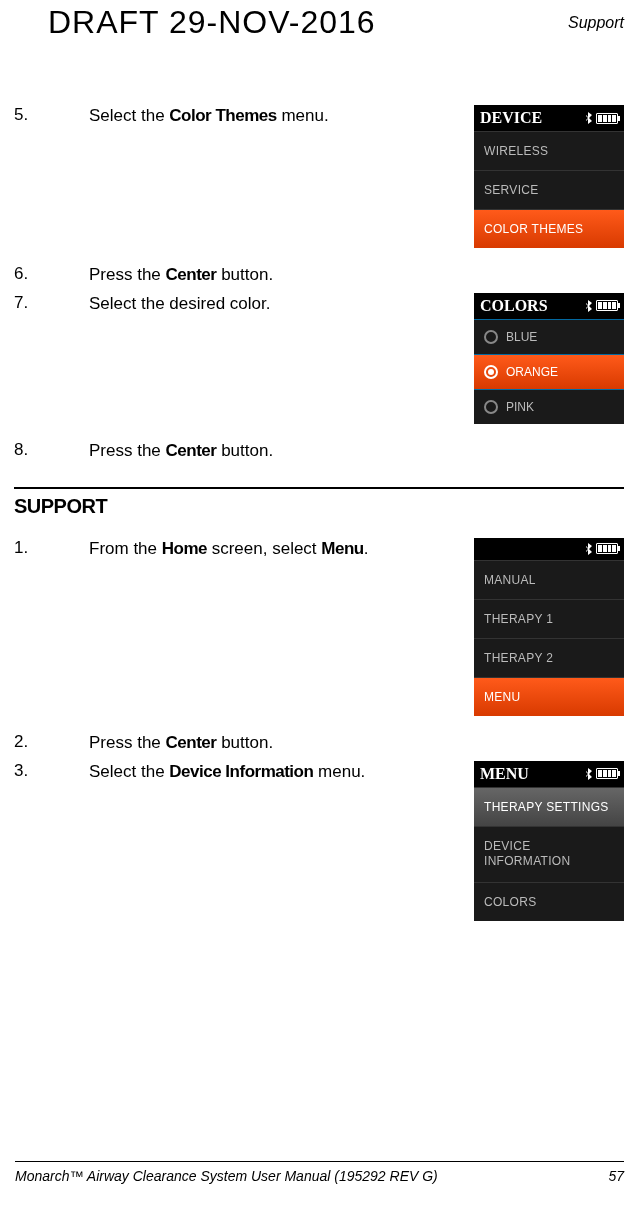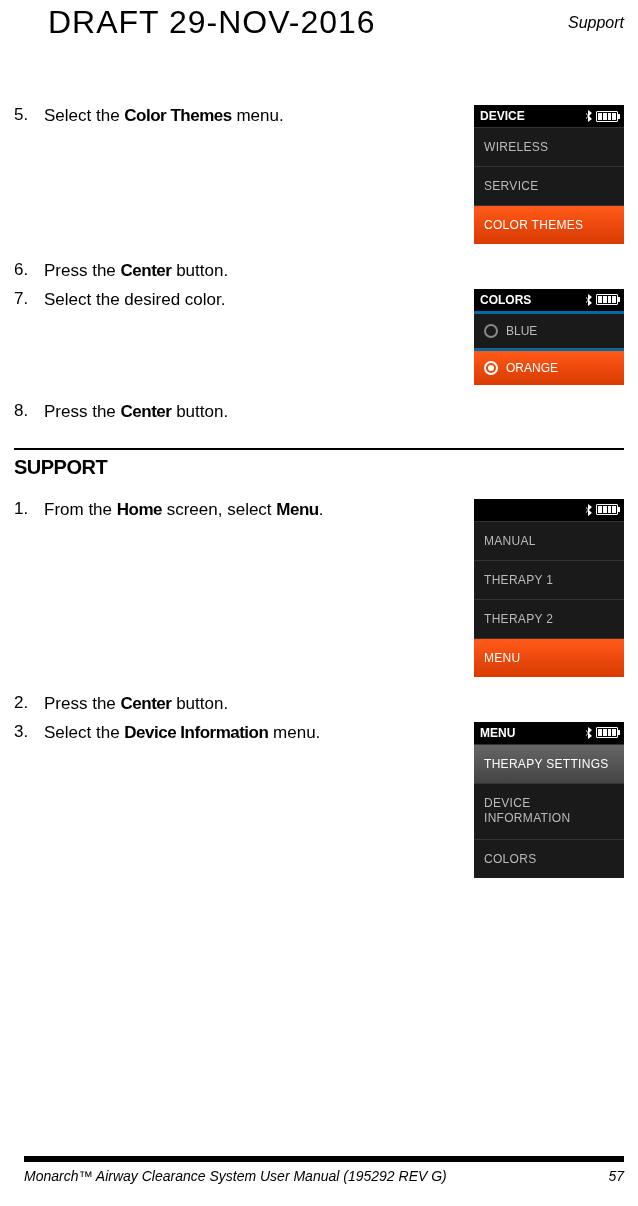--- a/index.html
+++ b/index.html
@@ -38,38 +38,40 @@
     flex: 1;
     display: flex;
   }
   .num {
     width: 30px;
     font-size: 17px;
   }
   .txt {
     font-size: 17px;
     line-height: 1.35;
+    margin-left: 45px;
   }
   .bold { font-weight: 800; letter-spacing: -0.5px; }
   .device-screen {
     width: 150px;
     background: #1a1a1a;
     margin-left: 8px;
     margin-bottom: 10px;
     flex-shrink: 0;
   }
   .ds-header {
     background: #000;
     color: #fff;
     display: flex;
     justify-content: space-between;
     align-items: center;
     padding: 4px 6px;
-    font-size: 12px;
+    font-size: 16px;
     font-weight: bold;
+    font-family: Liberation Serif, serif;
   }
   .ds-header-blank {
     background: #000;
     display: flex;
     justify-content: flex-end;
     align-items: center;
     padding: 4px 6px;
     height: 22px;
   }
   .ds-item {
@@ -87,21 +89,21 @@
     background: linear-gradient(to bottom, #666, #444);
     color: #fff;
   }
   .color-row {
     display: flex;
     align-items: center;
     gap: 8px;
     color: #bbb;
     font-size: 12px;
     padding: 10px 10px;
-    border-top: 3px solid #0369a1;
+    border-top: 1px solid #0369a1;
   }
   .color-row.sel {
     background: linear-gradient(to bottom, #ff5a1a, #d83a00);
     color: #fff;
     text-align: center;
   }
   .radio {
     width: 14px;
     height: 14px;
     border: 2px solid #888;
@@ -163,23 +165,23 @@
   }
   .support-heading {
     font-size: 20px;
     font-weight: 800;
     letter-spacing: -0.5px;
     margin-bottom: 20px;
   }
   .footer {
     position: absolute;
     bottom: 22px;
-    left: 24px;
+    left: 15px;
     right: 14px;
-    border-top: 6px solid #000000;
+    border-top: 1px solid #000000;
     padding-top: 6px;
     display: flex;
     justify-content: space-between;
     font-style: italic;
     font-size: 14px;
   }
 </style>
 </head>
 <body>
 
@@ -250,20 +252,24 @@
         </span>
       </div>
       <div class="color-row">
           <span class="radio"></span>
           <span>BLUE</span>
         </div>
       <div class="color-row sel">
           <span class="radio on"></span>
           <span>ORANGE</span>
         </div>
+      <div class="color-row">
+          <span class="radio"></span>
+          <span>PINK</span>
+        </div>
     </div>
   </div>
 
   <div class="instr-row">
     <div class="instr-left">
       <div class="num">8.</div>
       <div class="txt">
         <span>Press the </span><span class="bold">Center</span><span> button.</span>
       </div>
     </div>

